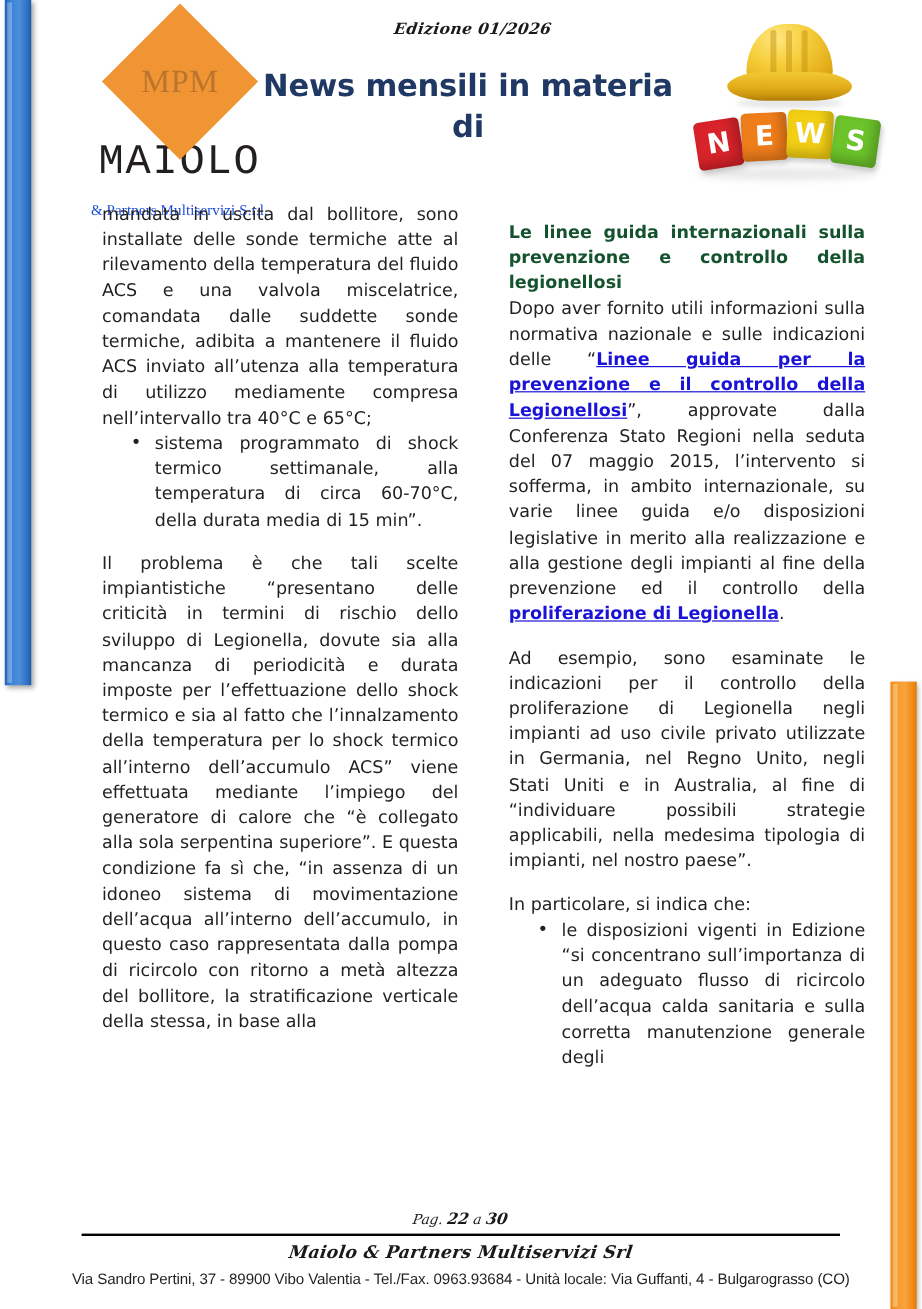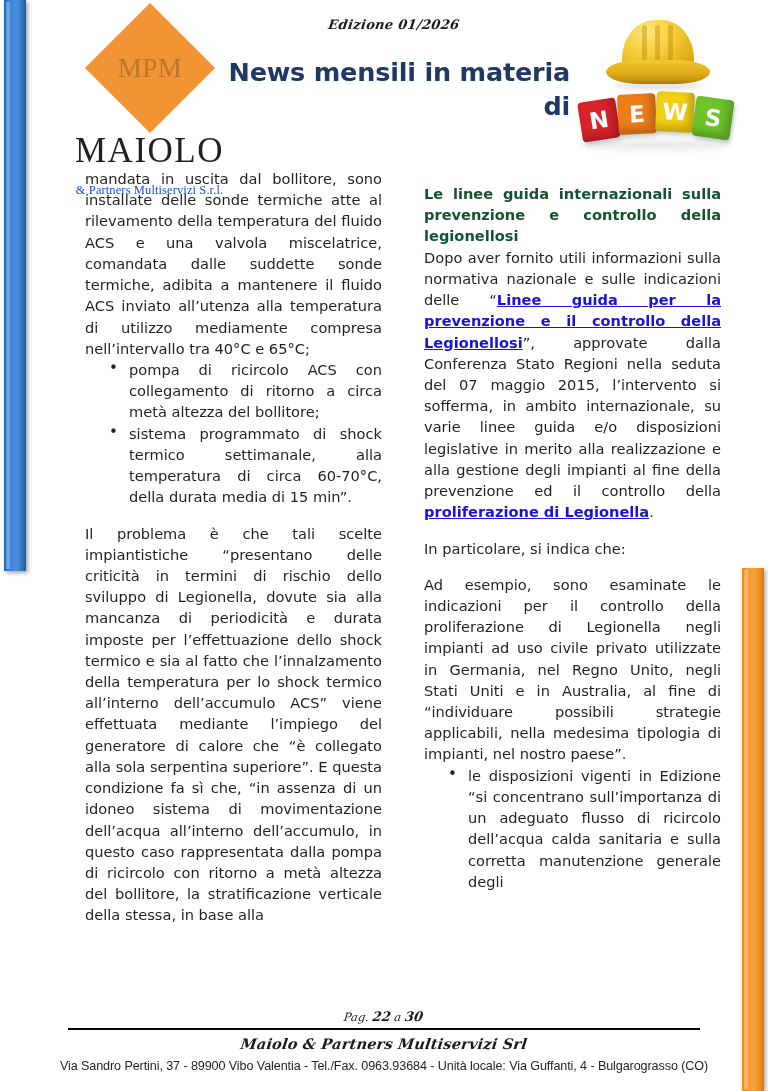--- a/index.html
+++ b/index.html
@@ -82,25 +82,25 @@
     display: flex;
     align-items: center;
     justify-content: center;
     font-family: "Liberation Serif", serif;
     font-size: 27px;
     letter-spacing: 0.5px;
     color: #b9752b;
     font-weight: 400;
   }
   .logo-name {
-    font-family: Liberation Serif, serif;
+    font-family: Liberation Mono, monospace;
     font-size: 35px;
     letter-spacing: 1.5px;
     color: #231f20;
-    margin-top: 19px;
+    margin-top: 4px;
     line-height: 1;
   }
   .logo-sub {
     font-family: "Liberation Serif", serif;
     font-size: 12.5px;
     letter-spacing: 0.1px;
     color: #1d4ed8;
     margin-top: 15px;
   }
 
@@ -117,21 +117,21 @@
     color: #1a1a1a;
     letter-spacing: 0.3px;
     transform: skewX(-8deg);
   }
 
   .masthead {
     position: absolute;
     left: 170px;
     top: 56px;
     width: 360px;
-    text-align: right;
+    text-align: center;
     font-family: "DejaVu Sans", sans-serif;
     font-weight: bold;
     font-size: 25.5px;
     line-height: 1.32;
     color: #1f3864;
     letter-spacing: -0.2px;
   }
 
   
   .news-art {
@@ -360,31 +360,30 @@
     </div>
     <div class="news-shadow"></div>
   </div>
 </div>
 
 <div class="columns">
 
   <div class="col">
     <p>mandata in uscita dal bollitore, sono installate delle sonde termiche atte al rilevamento della temperatura del fluido ACS e una valvola miscelatrice, comandata dalle suddette sonde termiche, adibita a mantenere il fluido ACS inviato all’utenza alla temperatura di utilizzo mediamente compresa nell’intervallo tra 40°C e 65°C;</p>
     <ul class="bullets">
-      <li>pompa di ricircolo ACS con collegamento di ritorno a circa metà altezza del bollitore;</li>
       <li>sistema programmato di shock termico settimanale, alla temperatura di circa 60-70°C, della durata media di 15 min”.</li>
     </ul>
     <p class="gap"><span>Il problema è che tali scelte impiantistiche “presentano delle </span><b class="strong">criticità in termini di rischio dello sviluppo di Legionella</b><span>, dovute sia alla mancanza di periodicità e durata imposte per l’effettuazione dello shock termico e sia al fatto che l’innalzamento della temperatura per lo shock termico all’interno dell’accumulo ACS” viene effettuata mediante l’impiego del generatore di calore che “è collegato alla sola serpentina superiore”. E questa condizione fa sì che, “in assenza di un idoneo sistema di movimentazione dell’acqua all’interno dell’accumulo, in questo caso rappresentata dalla pompa di ricircolo con ritorno a metà altezza del bollitore, la stratificazione verticale della stessa, in base alla</span></p>
   </div>
 
   <div class="col">
     <h3 class="gap">Le linee guida internazionali sulla prevenzione e controllo della legionellosi</h3>
     <p class="tight"><span>Dopo aver fornito utili informazioni sulla normativa nazionale e sulle indicazioni delle “</span><a class="blink" href="#">Linee guida per la prevenzione e il controllo della Legionellosi</a><span>”, approvate dalla Conferenza Stato Regioni nella seduta del 07 maggio 2015, l’intervento si sofferma, in ambito internazionale, su varie linee guida e/o disposizioni legislative in merito alla realizzazione e alla gestione degli impianti al fine della prevenzione ed il controllo della </span><a class="blink" href="#">proliferazione di Legionella</a><span>.</span></p>
+    <p class="gap">Ad esempio, sono esaminate le indicazioni per il controllo della proliferazione di Legionella negli impianti ad uso civile privato utilizzate in Germania, nel Regno Unito, negli Stati Uniti e in Australia, al fine di “individuare possibili strategie applicabili, nella medesima tipologia di impianti, nel nostro paese”.</p>
     <p class="gap">In particolare, si indica che:</p>
-    <p class="gap">Ad esempio, sono esaminate le indicazioni per il controllo della proliferazione di Legionella negli impianti ad uso civile privato utilizzate in Germania, nel Regno Unito, negli Stati Uniti e in Australia, al fine di “individuare possibili strategie applicabili, nella medesima tipologia di impianti, nel nostro paese”.</p>
     <ul class="bullets">
       <li><span>le disposizioni vigenti in </span><b class="strong">Edizione</b><span> “si concentrano sull’importanza di un adeguato flusso di ricircolo dell’acqua calda sanitaria e sulla corretta manutenzione generale degli</span></li>
     </ul>
   </div>
 </div>
 
 <div class="footer">
   <div class="pagenum"><span>Pag. </span><span class="pn">22</span><span> a </span><span class="pn">30</span></div>
   <div class="footer-rule"></div>
   <div class="footer-company">Maiolo &amp; Partners Multiservizi Srl</div>

